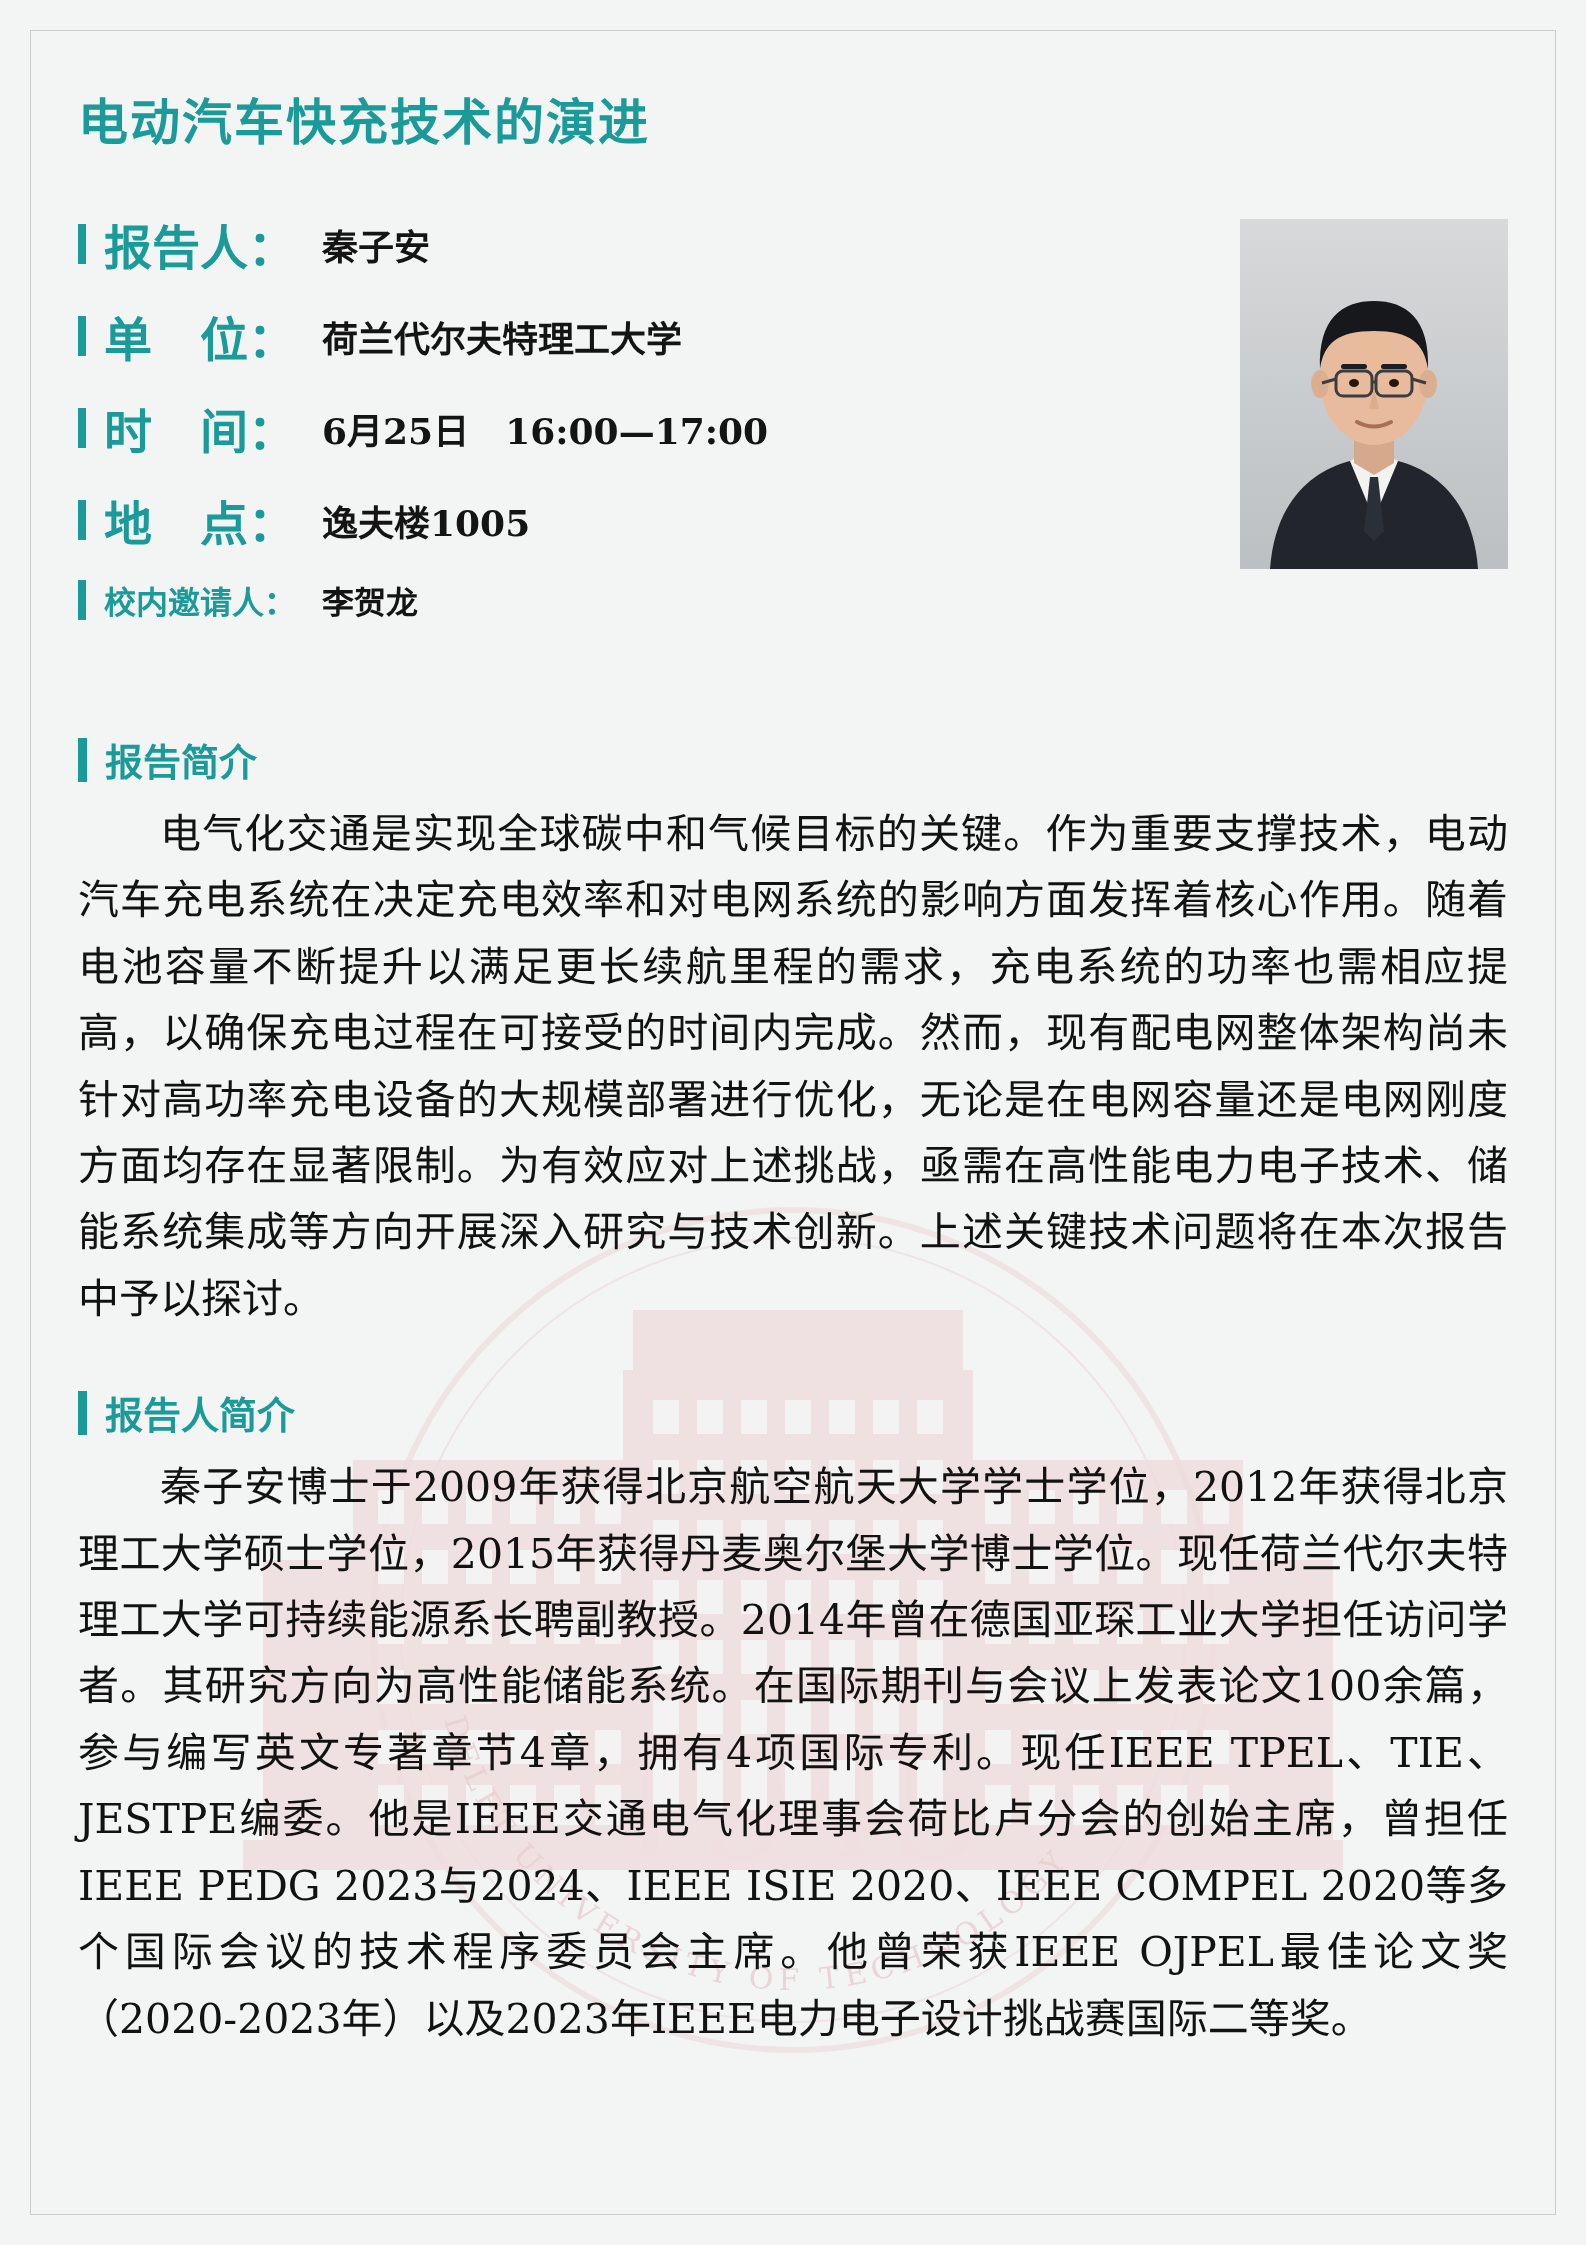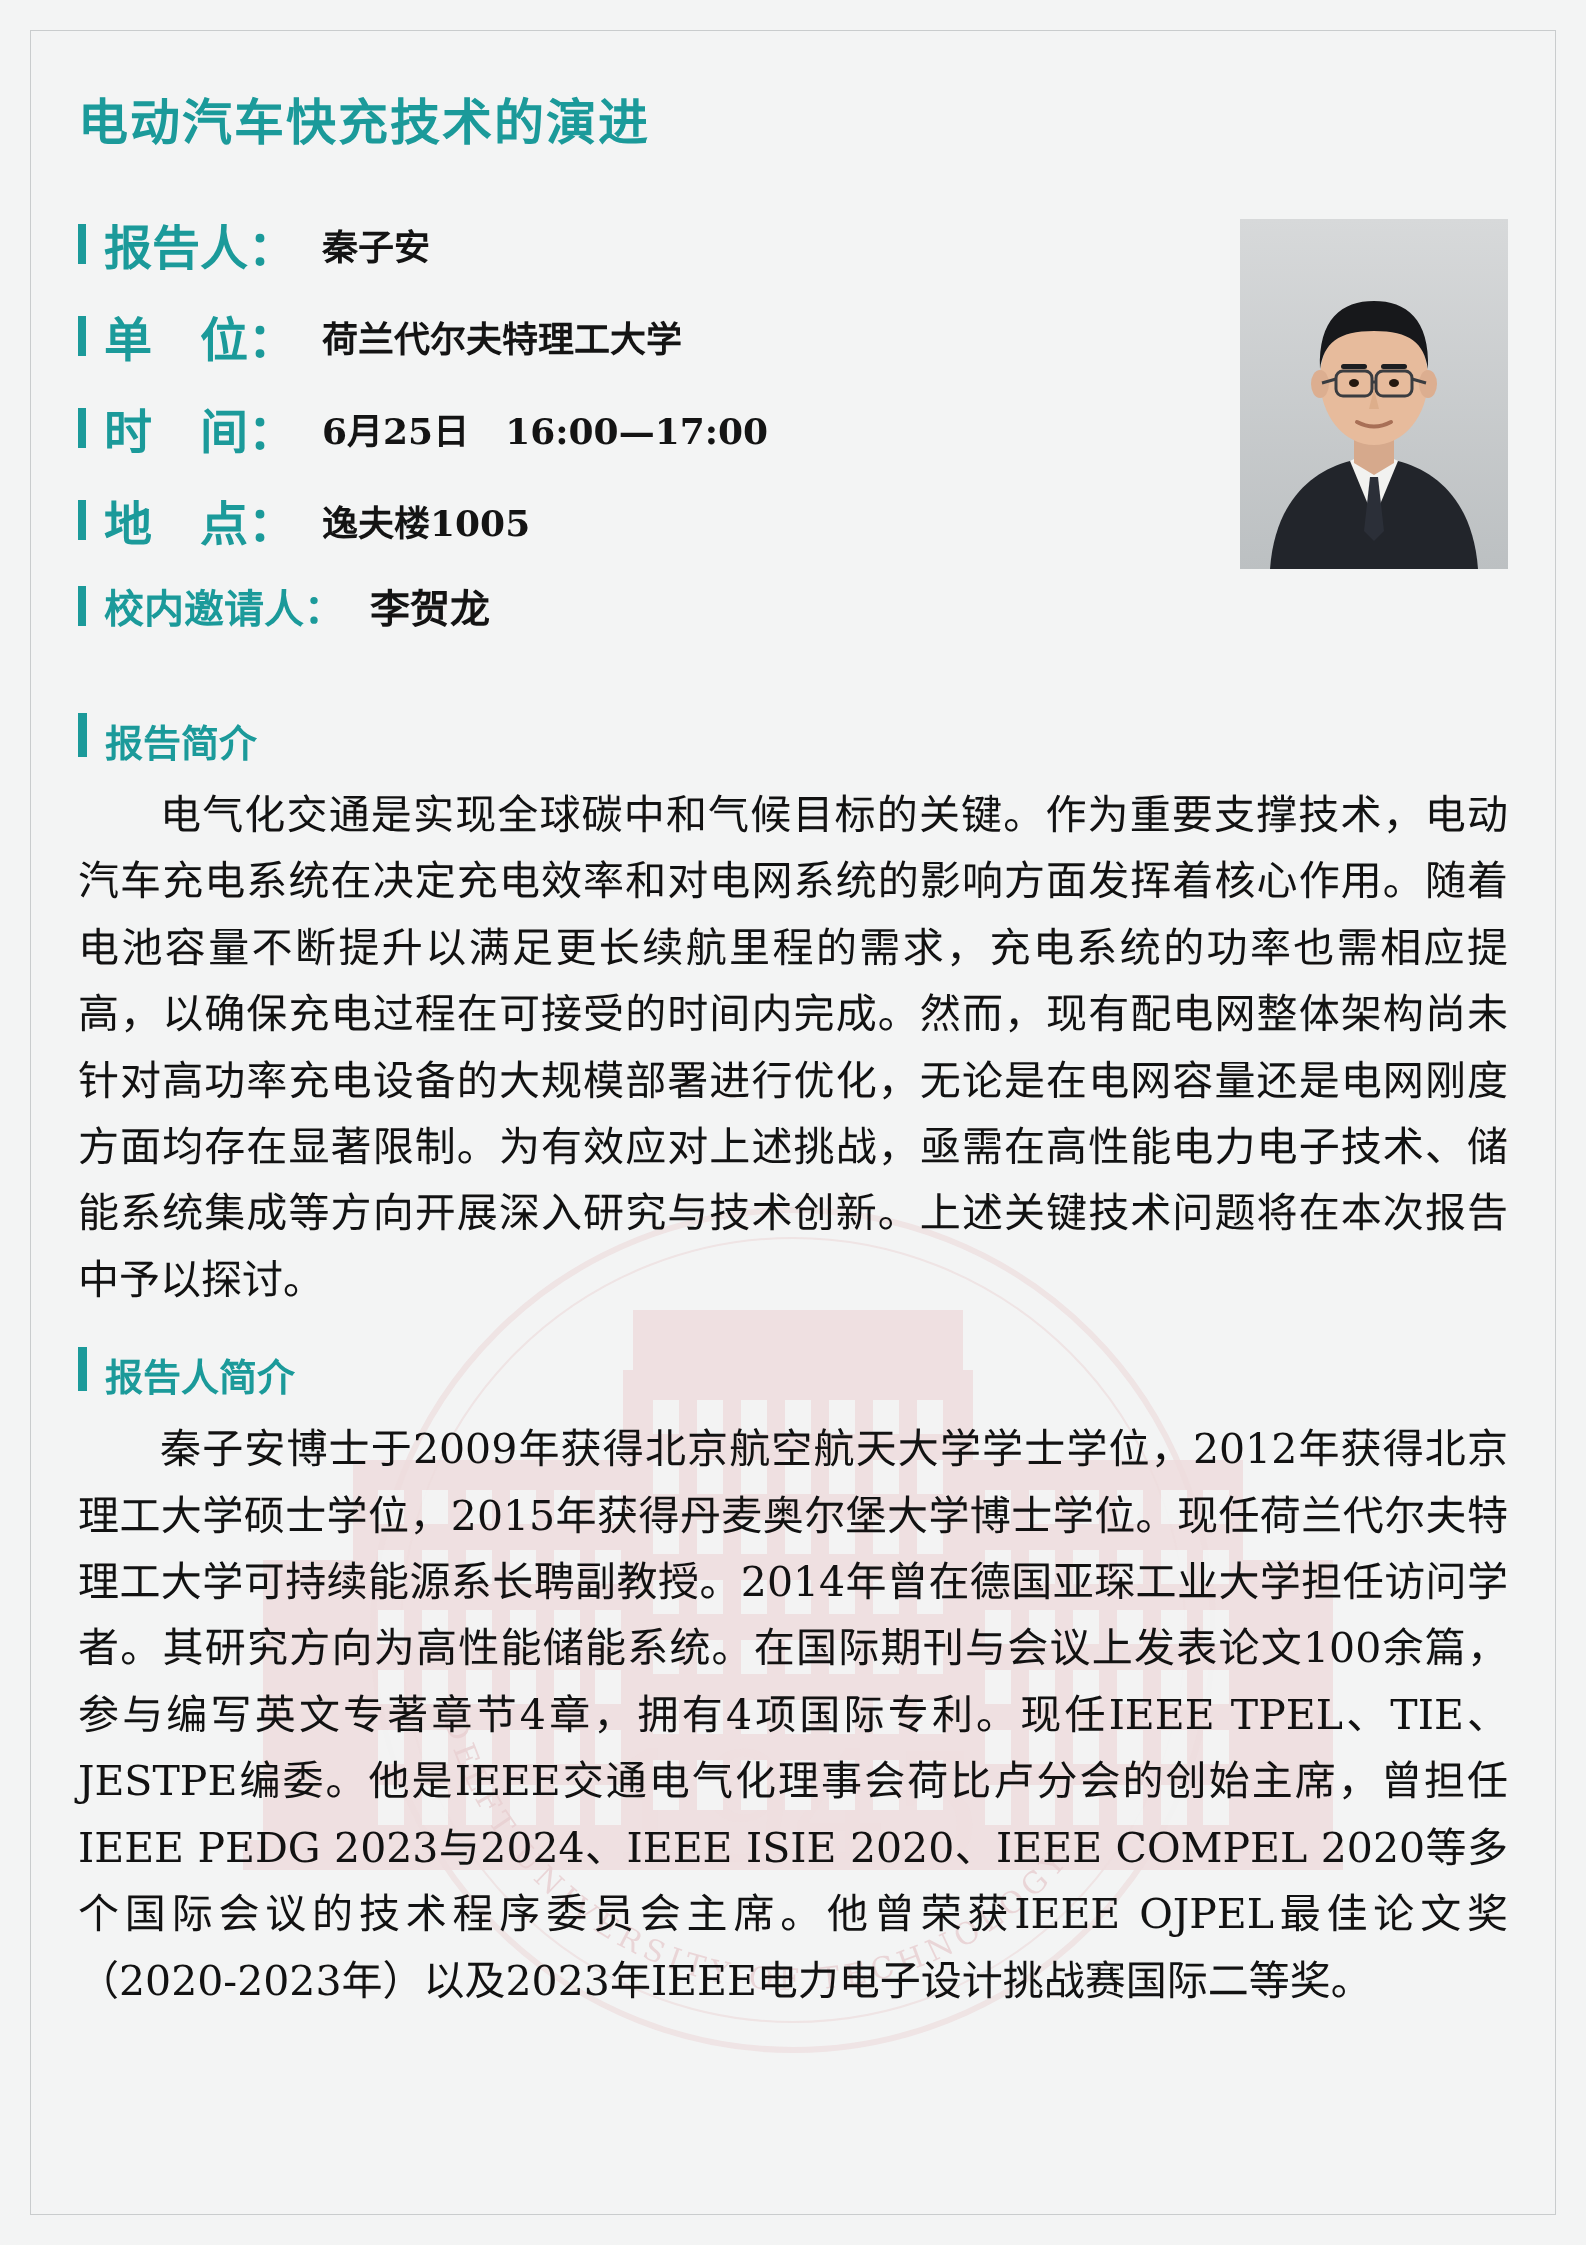--- a/index.html
+++ b/index.html
@@ -87,37 +87,37 @@
   }
   .val {
     color: #141414;
     font-size: 36px;
     font-weight: bold;
     margin-left: 26px;
     white-space: pre;
     font-family: "DejaVu Serif", "Liberation Serif", serif;
   }
   .row-invite .lbl, .row-invite .val {
-    font-size: 40px;
+    font-size: 32px;
   }
   .portrait {
     position: absolute;
     right: 0;
     top: 10px;
     width: 268px;
     height: 350px;
     overflow: hidden;
     background: #cfcfcf;
     border: 0;
   }
   .portrait svg { display: block; }
   .section-head {
     display: flex;
-    align-items: flex-start;
-    margin-top: 34px;
+    align-items: center;
+    margin-top: 53px;
     margin-bottom: 14px;
   }
   .section-head .bar {
     height: 44px;
     width: 9px;
   }
   .section-title {
     color: #1b9a9a;
     font-size: 38px;
     font-weight: bold;

